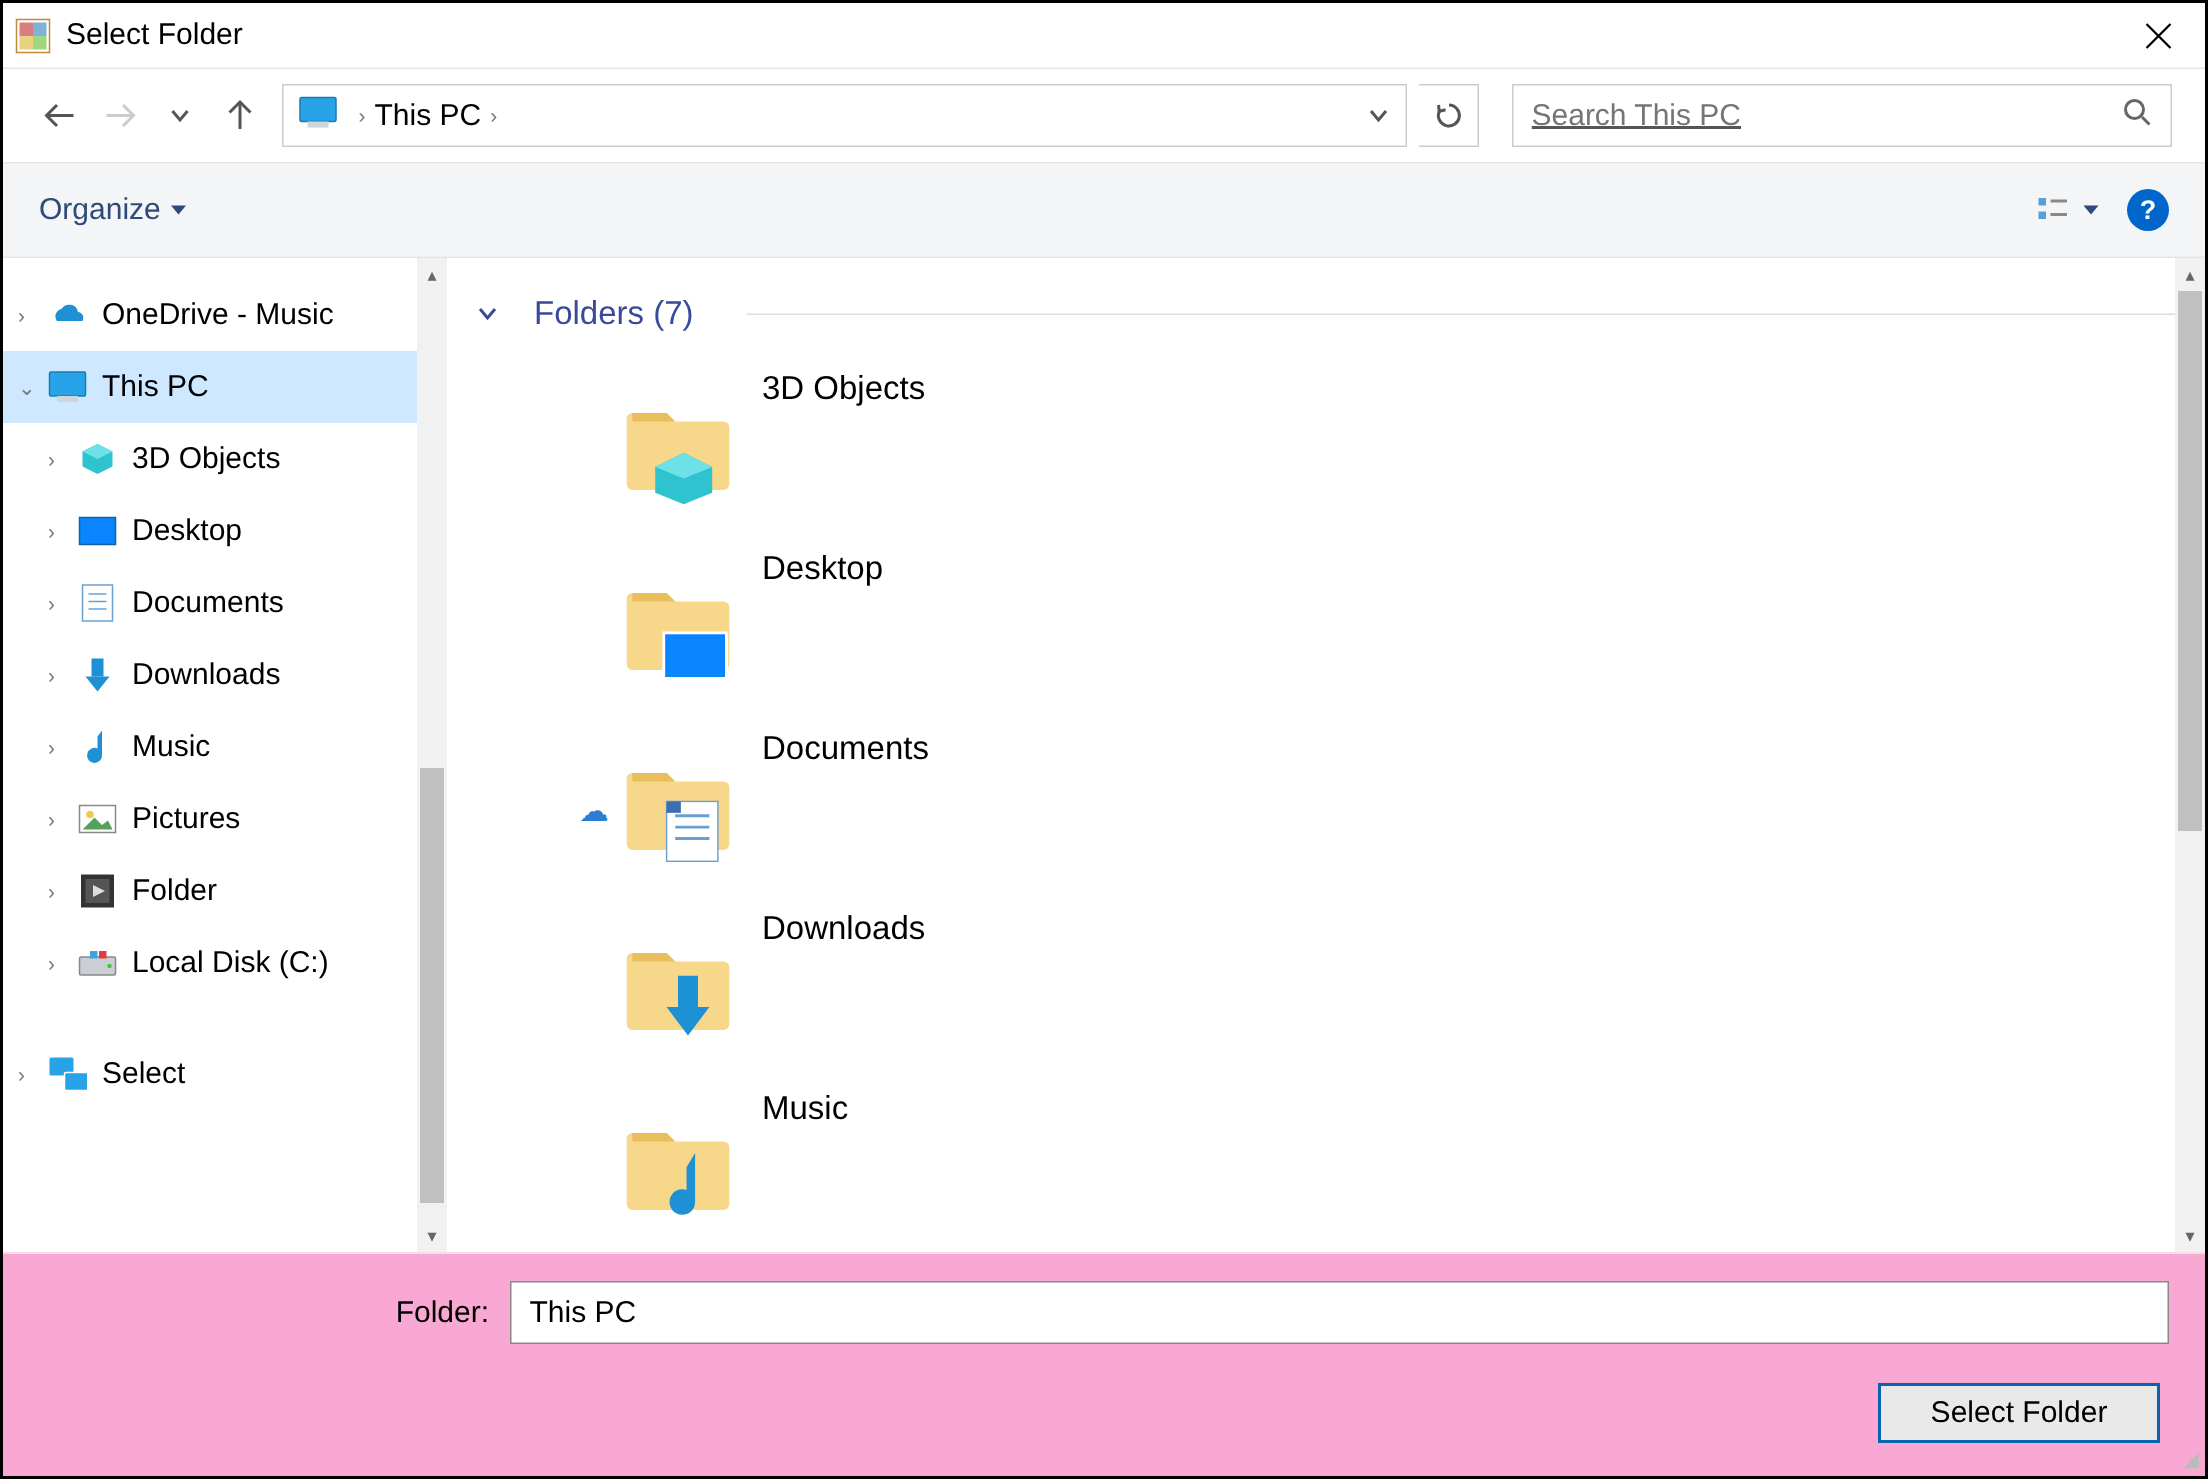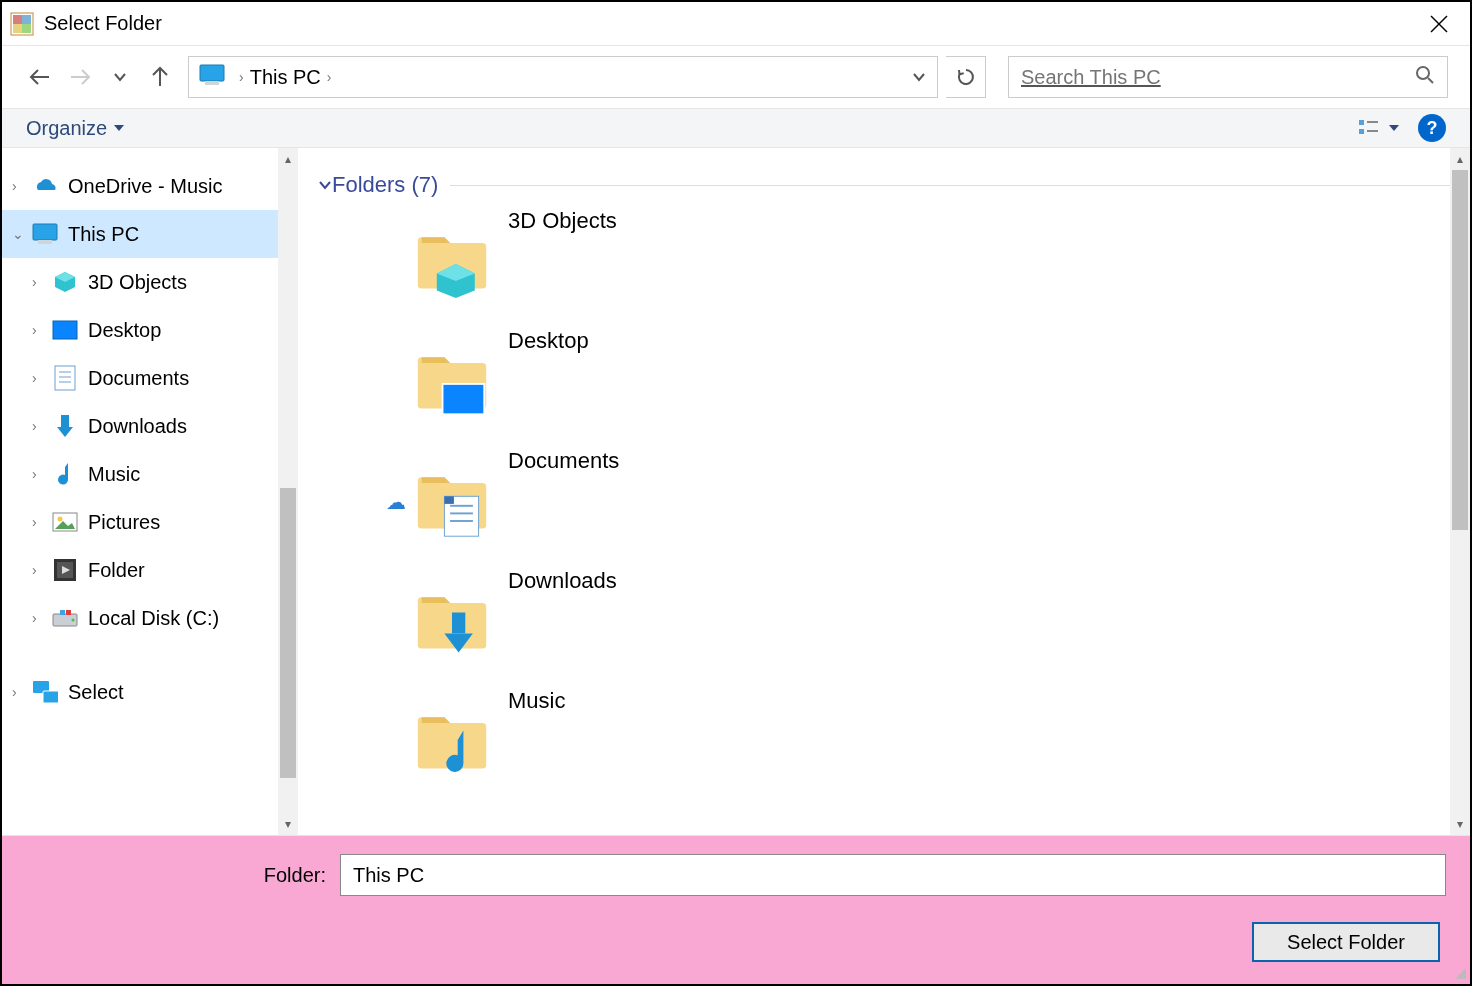--- a/index.html
+++ b/index.html
@@ -15,39 +15,39 @@
 .crumb { flex:none; width:750px; height:42px; border:1px solid #ccc; display:flex; align-items:center; background:#fff; margin-left:4px; }
 .crumb-icon { margin:0 8px 0 10px; }
 .crumb-sep { color:#777; font-size:14px; padding:0 6px; }
 .crumb-text { font-size:20px; color:#000; }
 .crumb-end { margin-left:auto; display:flex; align-items:center; }
 .crumb-drop { width:36px; height:40px; display:flex; align-items:center; justify-content:center; border-left:0; }
 .refresh-cell { width:40px; height:42px; border:1px solid #ccc; border-left:0; display:flex; align-items:center; justify-content:center; }
 .search { flex:1; height:42px; border:1px solid #ccc; margin-left:14px; display:flex; align-items:center; padding:0 12px; }
 .search input { border:none; outline:none; font-size:20px; color:#555; width:100%; background:transparent;text-decoration:underline; }
 .search-icon { color:#666; }
-.cmdbar { height:40px; background:#f4f5f6; border-top:1px solid #e5e5e5; border-bottom:1px solid #e5e5e5; display:flex; align-items:center; padding:0 24px; }
+.cmdbar { height:64px; background:#f4f5f6; border-top:1px solid #e5e5e5; border-bottom:1px solid #e5e5e5; display:flex; align-items:center; padding:0 24px; }
 .organize { font-size:20px; color:#2d4a7a; display:flex; align-items:center; gap:6px; cursor:pointer; }
 .cmdbar .right { margin-left:auto; display:flex; align-items:center; gap:18px; }
 .view-btn { display:flex; align-items:center; gap:8px; cursor:pointer; }
 .help-btn { width:28px; height:28px; border-radius:50%; background:#0066cc; color:#fff; display:flex; align-items:center; justify-content:center; font-weight:bold; font-size:18px; cursor:pointer; }
 .body { flex:1; display:flex; min-height:0; background:#fff; }
 .tree { width:296px; border-right:0; position:relative; overflow:hidden; }
 .tree-inner { padding-top:14px; }
 .tree-row { display:flex; align-items:center; height:48px; font-size:20px; color:#000; padding-left:10px; cursor:pointer; }
 .tree-row.sel { background:#cde8ff; }
 .tree-row.lvl1 { padding-left:10px; }
 .tree-row.lvl2 { padding-left:30px; }
 .tree-caret { width:20px; color:#777; font-size:14px; }
 .tree-icon { width:26px; height:26px; margin-right:10px; display:flex; align-items:center; justify-content:center; }
 .tree-scroll { position:absolute; right:0; top:0; width:20px; height:100%; background:#f1f1f1; }
 .tree-scroll .up,.tree-scroll .dn { height:22px; display:flex; align-items:center; justify-content:center; color:#666; font-size:12px; }
 .tree-scroll .thumb { position:absolute; left:2px; right:2px; top:340px; height:290px; background:#c0c0c0; }
 .content { flex:1; position:relative; overflow:hidden; padding:24px 20px 0 20px; }
-.section-hdr { display:flex; align-items:center; gap:0; color:#3a4a9a; font-size:22px; margin-bottom:4px; }
+.section-hdr { display:flex; align-items:center; gap:24px; color:#3a4a9a; font-size:22px; margin-bottom:18px; }
 .section-hdr .line { flex:1; height:1px; background:#ddd; margin-left:12px; }
 .item { display:flex; align-items:center; height:120px; padding-left:60px; }
 .item .slot1 { width:36px; display:flex; align-items:center; justify-content:center; }
 .item .icon { width:76px; height:76px; position:relative; margin-right:18px; }
 .item .label { font-size:22px; color:#000; align-self:flex-start; margin-top:6px; }
 .folder-svg { width:76px; height:76px; }
 .content-scroll { position:absolute; right:0; top:0; width:20px; height:100%; background:#f1f1f1; }
 .content-scroll .up2,.content-scroll .dn2 { height:22px; display:flex; align-items:center; justify-content:center; color:#666; font-size:12px; }
 .content-scroll .thumb2 { position:absolute; left:2px; right:2px; top:22px; height:360px; background:#c0c0c0; }
 .footer { background:#f9a8d4; border-top:1px solid #e5e5e5; padding:18px 24px 22px 24px; }

